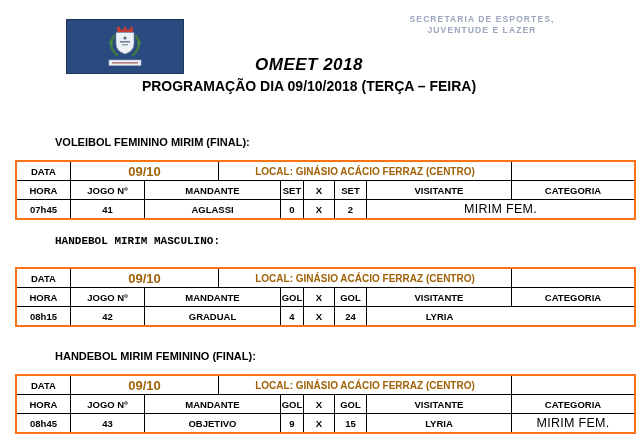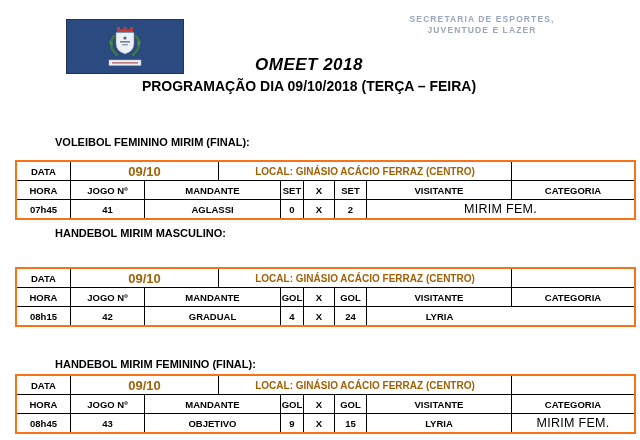--- a/index.html
+++ b/index.html
@@ -29,21 +29,21 @@
     position:absolute; right:15px; bottom:0px; font-size:5.5px; font-weight:bold;
     color:#9E4848; letter-spacing:.2px;
   }
 
   .titles { position:absolute; left:0; top:55px; width:618px; text-align:center; }
   .event-title { font-size:17px; font-weight:bold; font-style:italic; letter-spacing:.5px; }
   .event-subtitle { font-size:14px; font-weight:bold; margin-top:3px; }
 
   
   .section-title { position:absolute; left:55px; font-size:11px; font-weight:bold; }
-  #st1 { top:136px; } #st2 { top:227px; } #st3 { top:358px; }
+  #st1 { top:136px; } #st2 { top:235px;font-family:Liberation Mono, monospace; } #st3 { top:350px; }
 
   .sched {
     position:absolute; left:15px; width:621px; border:2px solid #f97316;
     box-sizing:border-box; background:#fff;
   }
   #t1 { top:160px; } #t2 { top:267px; } #t3 { top:374px; }
 
   .tr { display:flex; height:18px; border-bottom:1px solid #000; }
   .tr:last-child { border-bottom:none; }
   .td {

